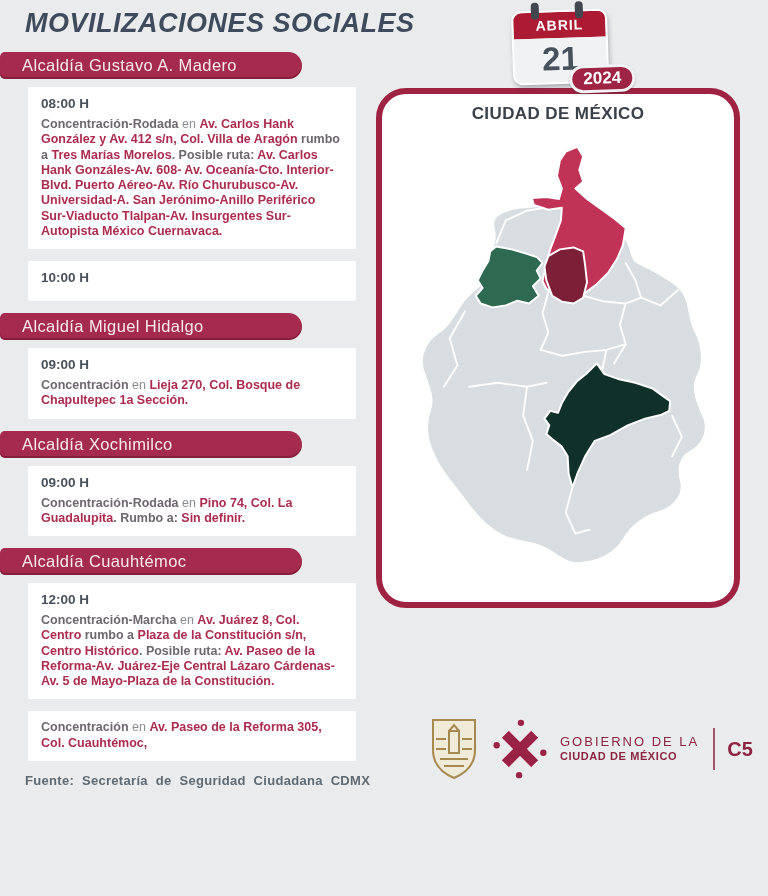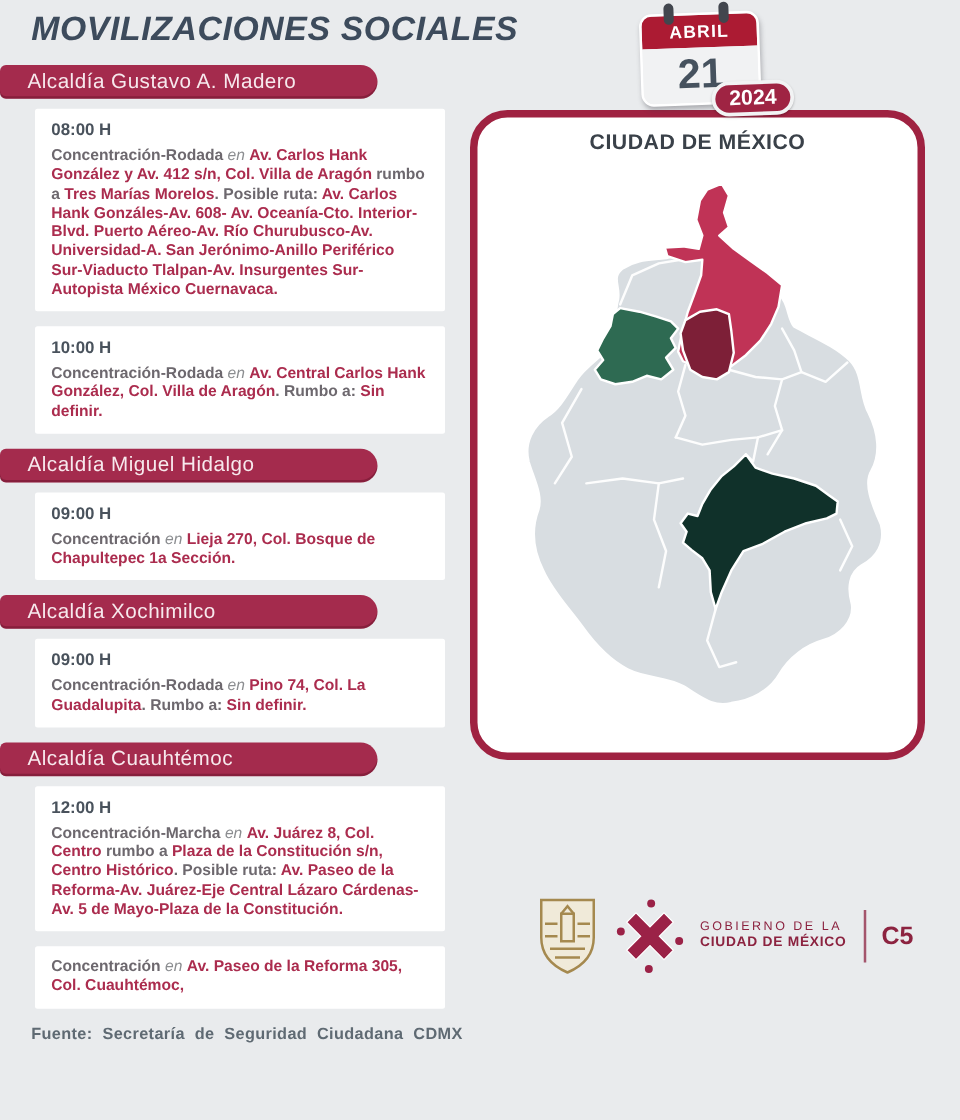--- a/index.html
+++ b/index.html
@@ -39,42 +39,42 @@
     letter-spacing:.4px;box-sizing:border-box;margin-bottom:8px;
     box-shadow:inset 0 -2px 0 rgba(80,10,30,.35);
   }
   .card{
     margin-left:28px;width:328px;background:#ffffff;border-radius:2px;
     padding:9px 13px 10px;box-sizing:border-box;margin-bottom:12px;
   }
   .time{font-size:13.5px;font-weight:bold;color:#49525c;margin-bottom:6px;}
   .desc{margin:0;font-size:12.5px;line-height:1.22;font-weight:bold;}
   .seg-action{color:#6d686e;}
-  .seg-plain{color:#8b8d90;font-weight:normal;font-style:italic;}
+  .seg-plain{color:#8b8d90;font-weight:normal;}
   .seg-place{color:#ab2c4e;}
   .fuente{
     margin:4px 0 0 25px;font-size:13px;font-weight:bold;color:#5f6a73;
     letter-spacing:.3px;word-spacing:4px;
   }
   
   .map-panel{
     position:absolute;left:376px;top:88px;width:364px;height:520px;
     background:#fff;border:6px solid #9f2241;border-radius:30px;box-sizing:border-box;
   }
   .map-title{
     position:absolute;top:10px;left:0;right:0;text-align:center;
     font-size:17px;font-weight:bold;color:#3a4149;letter-spacing:.4px;
   }
   .map-svg{position:absolute;left:0;top:0;width:352px;height:508px;}
   
   .logos{position:absolute;left:430px;top:716px;display:flex;align-items:center;}
   .shield-svg{width:48px;height:64px;margin-right:14px;}
   .cdmx-svg{width:56px;height:66px;margin-right:12px;}
   .gov-text{line-height:1.25;}
-  .gov-l1{font-size:10px;letter-spacing:2px;color:#8c2340;}
+  .gov-l1{font-size:13px;letter-spacing:2px;color:#8c2340;}
   .gov-l2{font-size:11px;font-weight:bold;letter-spacing:.6px;color:#8c2340;}
   .divider{width:2px;height:42px;background:#8c2340;opacity:.75;margin:0 12px 0 14px;}
   .c5{font-size:20px;font-weight:bold;color:#8c2340;}
 </style>
 </head>
 <body>
 
 <div class="title">MOVILIZACIONES SOCIALES</div>
 
 <div class="calendar">
@@ -90,21 +90,20 @@
 <div class="left">
   <div id="sections-root">
       <div class="section">
         <div class="pill">Alcaldía Gustavo A. Madero</div>
         <div class="card">
           <div class="time">08:00 H</div>
           <p class="desc"><span class="seg-action">Concentración-Rodada</span><span class="seg-plain"> en </span><span class="seg-place">Av. Carlos Hank González y Av. 412 s/n, Col. Villa de Aragón</span><span class="seg-action"> rumbo a </span><span class="seg-place">Tres Marías Morelos</span><span class="seg-action">. Posible ruta: </span><span class="seg-place">Av. Carlos Hank Gonzáles-Av. 608- Av. Oceanía-Cto. Interior-Blvd. Puerto Aéreo-Av. Río Churubusco-Av. Universidad-A. San Jerónimo-Anillo Periférico Sur-Viaducto Tlalpan-Av. Insurgentes Sur- Autopista México Cuernavaca.</span></p>
         </div>
         <div class="card">
           <div class="time">10:00 H</div>
-          <p class="desc"><span class="seg-action">Concentración-Rodada</span><span class="seg-plain"> en </span><span class="seg-place">Av. Central Carlos Hank González, Col. Villa de Aragón</span><span class="seg-action">. Rumbo a: </span><span class="seg-place">Sin definir.</span></p>
         </div>
       </div>
       <div class="section">
         <div class="pill">Alcaldía Miguel Hidalgo</div>
         <div class="card">
           <div class="time">09:00 H</div>
           <p class="desc"><span class="seg-action">Concentración</span><span class="seg-plain"> en </span><span class="seg-place">Lieja 270, Col. Bosque de Chapultepec 1a Sección.</span></p>
         </div>
       </div>
       <div class="section">

